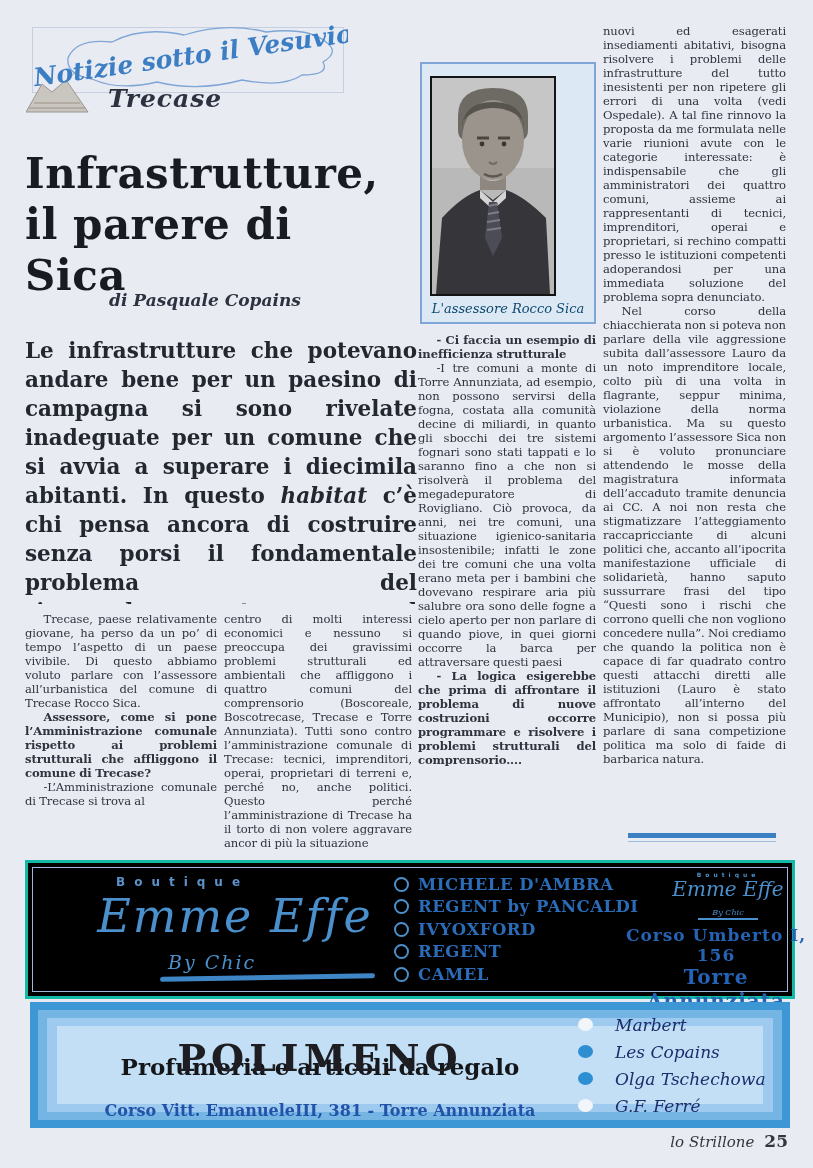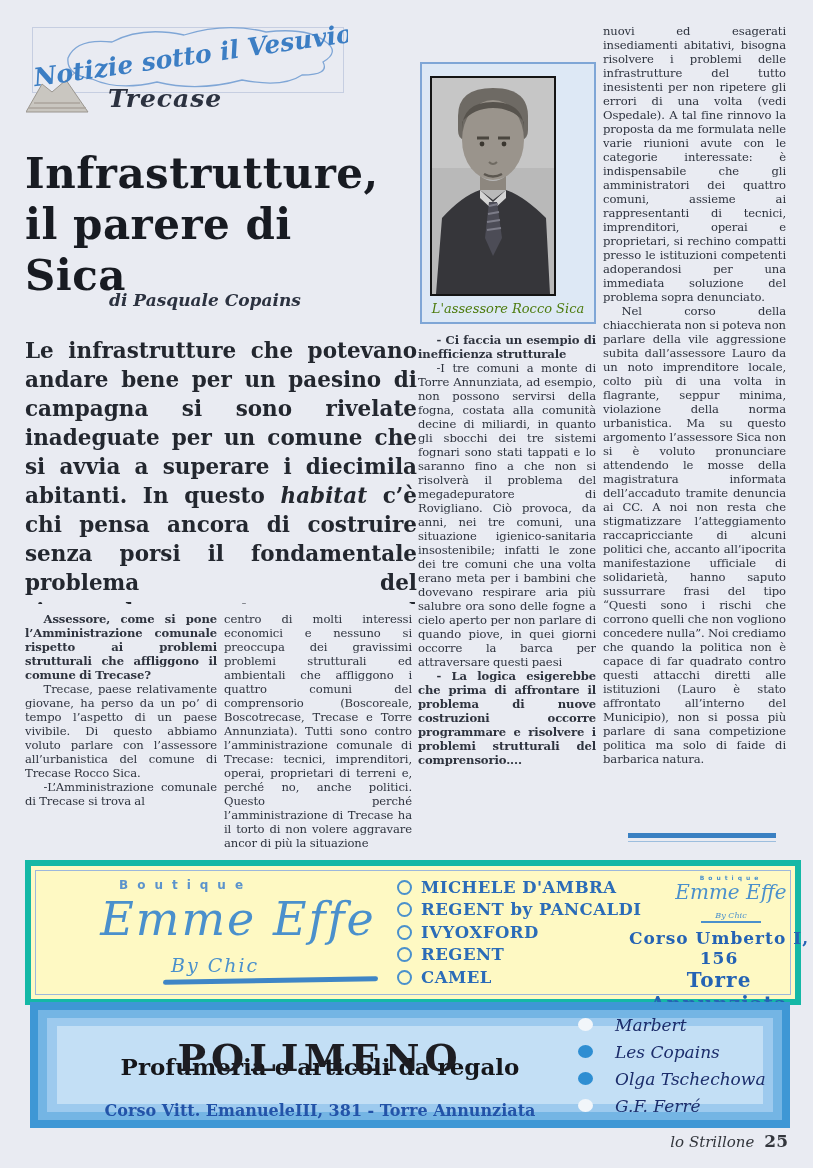--- a/index.html
+++ b/index.html
@@ -12,41 +12,41 @@
   .logo-box{position:absolute;left:32px;top:27px;width:310px;height:64px;border:1px solid #c6cee1;}
   .logo-svg{position:absolute;left:26px;top:18px;}
   .section-label{position:absolute;left:108px;top:84px;font-size:25px;font-weight:700;font-style:italic;color:#2c3240;letter-spacing:1px;}
   
   .headline{position:absolute;left:25px;top:148px;width:372px;font-size:42px;line-height:1.22;font-weight:700;color:#181b22;letter-spacing:.5px;}
   .byline{position:absolute;left:25px;top:290px;width:360px;text-align:center;font-size:17px;font-weight:700;font-style:italic;color:#2c3240;}
   
   .photo-box{position:absolute;left:420px;top:62px;width:172px;height:258px;border:2px solid #7fa6d6;background:#dde8f5;}
   .photo{position:absolute;left:8px;top:12px;width:122px;height:216px;border:2px solid #141414;background:linear-gradient(135deg,#cfcfcf,#a8a8a8);}
   .photo svg{display:block;}
-  .photo-caption{position:absolute;left:0;bottom:6px;width:100%;text-align:center;font-size:13px;font-style:italic;color:#4d7c0f;}
+  .photo-caption{position:absolute;left:0;bottom:6px;width:100%;text-align:center;font-size:13px;font-style:italic;color:#0c4a6e;}
   
   .lead{position:absolute;left:25px;top:336px;width:392px;height:268px;overflow:hidden;
     font-size:21.5px;line-height:29px;font-weight:700;color:#23272f;
     text-align:justify;text-align-last:justify;}
   .lead .it{font-style:italic;}
   
   .col{position:absolute;overflow:hidden;font-size:11.6px;line-height:14px;
     text-align:justify;color:#2e333e;letter-spacing:-.1px;word-spacing:-.3px;}
   .col p{margin:0;}
   .col p.ind{text-indent:1.6em;}
   .col p.b{font-weight:700;}
   #colA{left:25px;top:612px;width:192px;height:244px;}
   #colB{left:224px;top:612px;width:188px;height:244px;}
   #colC{left:418px;top:333px;width:178px;height:528px;}
   #colD{left:603px;top:24px;width:183px;height:806px;}
   
   .rule-thick{position:absolute;left:628px;top:833px;width:148px;height:5px;background:#3a80c2;}
   .rule-thin{position:absolute;left:628px;top:841px;width:148px;height:1px;background:#9dbede;}
   
-  .ad1{position:absolute;left:25px;top:860px;width:764px;height:133px;background:#fef9c3;border:6px solid #14b8a6;}
+  .ad1{position:absolute;left:25px;top:860px;width:764px;height:133px;background:#000000;border:3px solid #14b8a6;}
   .ad1-inner{position:absolute;left:4px;top:4px;right:4px;bottom:4px;border:1px solid #9cb8dc;}
   .ad1 .boutique-label{position:absolute;left:88px;top:12px;font-family:"DejaVu Sans",sans-serif;font-size:12px;font-weight:700;letter-spacing:9px;color:#5b93cc;}
   .ad1 .emme{position:absolute;left:62px;top:26px;width:290px;text-align:center;font-size:46px;font-style:italic;color:#4a90cc;letter-spacing:2px;}
   .ad1 .bychic{position:absolute;left:140px;top:88px;font-size:19px;font-style:italic;color:#4a90cc;letter-spacing:2px;}
   .ad1 .bychic-stroke{position:absolute;left:132px;top:112px;width:215px;height:5px;background:#3f86c6;transform:skewY(-1deg);border-radius:3px;}
   .brand-list{position:absolute;left:366px;top:10px;text-align:center;}
   .bbrand{display:flex;align-items:center;height:22.5px;}
   .obullet{width:11px;height:11px;border:2px solid #4a90cc;border-radius:50%;margin-right:9px;flex:none;}
   .bbrand span.lbl{font-size:16.5px;font-weight:700;color:#2b6cb8;letter-spacing:.5px;white-space:nowrap;}
   .mini-logo{position:absolute;left:620px;top:8px;width:160px;text-align:center;color:#4a90cc;}
@@ -116,22 +116,22 @@
         <path d="M57 124 L65 124 L70 160 L61 178 L53 160 Z" fill="#4c4c56"></path>
         <path d="M57 128 L66 126 M56 136 L67 134 M55 144 L68 142 M55 152 L69 150" stroke="#7c7c88" stroke-width="2"></path>
       </svg>
     </div>
     <div class="photo-caption">L'assessore Rocco Sica</div>
   </div>
 
   <div class="lead"><span>Le infrastrutture che potevano andare bene per un paesino di campagna si sono rivelate inadeguate per un comune che si avvia a superare i diecimila abitanti. In questo </span><span class="it">habitat</span><span> c’è chi pensa ancora di costruire senza porsi il fondamentale problema del riammodernamento ed adeguamento delle infrastrutture</span></div>
 
   <div id="colA" class="col">
+    <p class="ind">Trecase, paese relativamente giovane, ha perso da un po’ di tempo l’aspetto di un paese vivibile. Di questo abbiamo voluto parlare con l’assessore all’urbanistica del comune di Trecase Rocco Sica.</p>
     <p class="ind b">Assessore, come si pone l’Amministrazione comunale rispetto ai problemi strutturali che affliggono il comune di Trecase?</p>
-    <p class="ind">Trecase, paese relativamente giovane, ha perso da un po’ di tempo l’aspetto di un paese vivibile. Di questo abbiamo voluto parlare con l’assessore all’urbanistica del comune di Trecase Rocco Sica.</p>
     <p class="ind">-L’Amministrazione comunale di Trecase si trova al</p>
   </div>
   <div id="colB" class="col">
     <p>centro di molti interessi economici e nessuno si preoccupa dei gravissimi problemi strutturali ed ambientali che affliggono i quattro comuni del comprensorio (Boscoreale, Boscotrecase, Trecase e Torre Annunziata). Tutti sono contro l’amministrazione comunale di Trecase: tecnici, imprenditori, operai, proprietari di terreni e, perché no, anche politici. Questo perché l’amministrazione di Trecase ha il torto di non volere aggravare ancor di più la situazione</p>
   </div>
   <div id="colC" class="col">
     <p class="ind b">- Ci faccia un esempio di inefficienza strutturale</p>
     <p class="ind">-I tre comuni a monte di Torre Annunziata, ad esempio, non possono servirsi della fogna, costata alla comunità decine di miliardi, in quanto gli sbocchi dei tre sistemi fognari sono stati tappati e lo saranno fino a che non si risolverà il problema del megadepuratore di Rovigliano. Ciò provoca, da anni, nei tre comuni, una situazione igienico-sanitaria insostenibile; infatti le zone dei tre comuni che una volta erano meta per i bambini che dovevano respirare aria più salubre ora sono delle fogne a cielo aperto per non parlare di quando piove, in quei giorni occorre la barca per attraversare questi paesi</p>
     <p class="ind b">- La logica esigerebbe che prima di affrontare il problema di nuove costruzioni occorre programmare e risolvere i problemi strutturali del comprensorio....</p>
 

